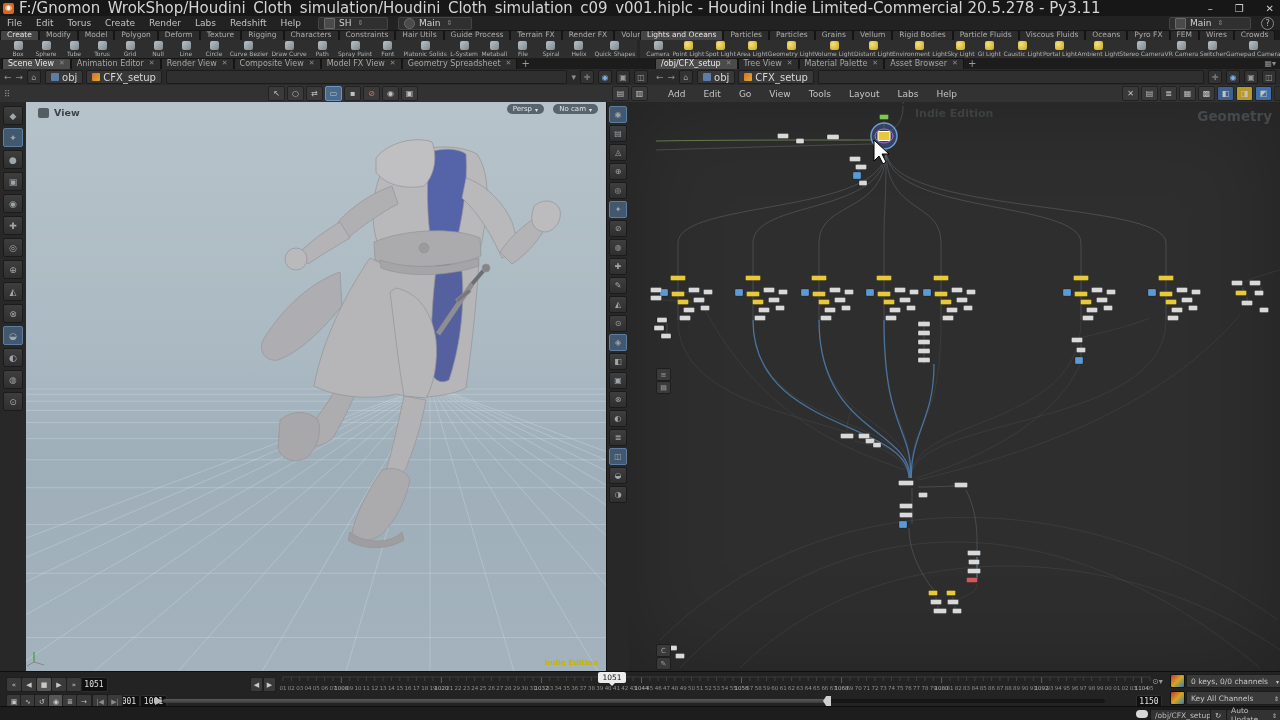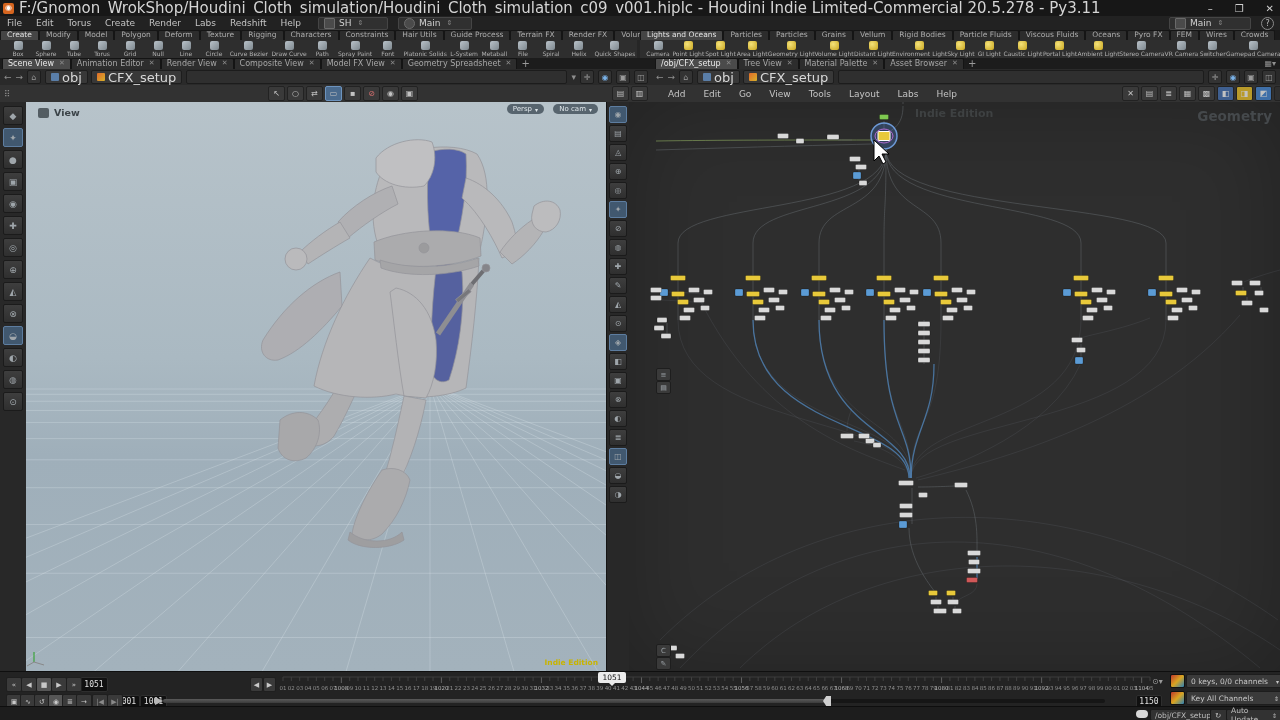--- a/index.html
+++ b/index.html
@@ -41,21 +41,21 @@
   .ptab{font-size:8px;color:#a6a6a6;background:#2d2d2d;border:1px solid #141414;border-bottom:none;
         padding:0 5px 1px 5px;display:flex;gap:5px;align-items:center;line-height:9px;white-space:nowrap;border-radius:2px 2px 0 0;}
   .ptab.active{background:#4b4b4b;color:#e8e8e8;}
   .ptab .x{font-size:7px;color:#8a8a8a;}
   .ptplus{font-size:10px;color:#9a9a9a;margin-left:4px;}
   
   .pathrow{left:0;top:69px;width:1280px;height:16px;background:#2a2a2a;border-bottom:1px solid #141414;}
   .pbar{position:absolute;top:0;height:16px;display:flex;align-items:center;gap:4px;}
   .navarr{font-size:9px;color:#8f8f8f;}
   .chip{display:flex;align-items:center;gap:3px;background:#383838;border:1px solid #1d1d1d;border-radius:2px;
-        height:12px;padding:0 5px;font-size:13px;color:#d8d8d8;}
+        height:12px;padding:0 5px;font-size:10px;color:#d8d8d8;}
   .chip .ci{width:8px;height:8px;border-radius:1px;}
   .pfield{flex:1;height:12px;background:#2f2f2f;border:1px solid #1c1c1c;border-radius:2px;}
   .pico{width:12px;height:12px;display:flex;align-items:center;justify-content:center;font-size:8px;color:#9a9a9a;
         background:#333;border:1px solid #1c1c1c;border-radius:2px;}
   .pico.blue{color:#7ab2e8;}
   
   .toolrow{left:0;top:85px;width:1280px;height:17px;background:#323232;border-bottom:1px solid #121212;}
   .vtb{position:absolute;top:1px;height:15px;display:flex;align-items:center;gap:2px;}
   .tbtn{width:15px;height:13px;display:flex;align-items:center;justify-content:center;font-size:8px;color:#c2c2c2;
         background:#3a3a3a;border:1px solid #222;border-radius:2px;}

